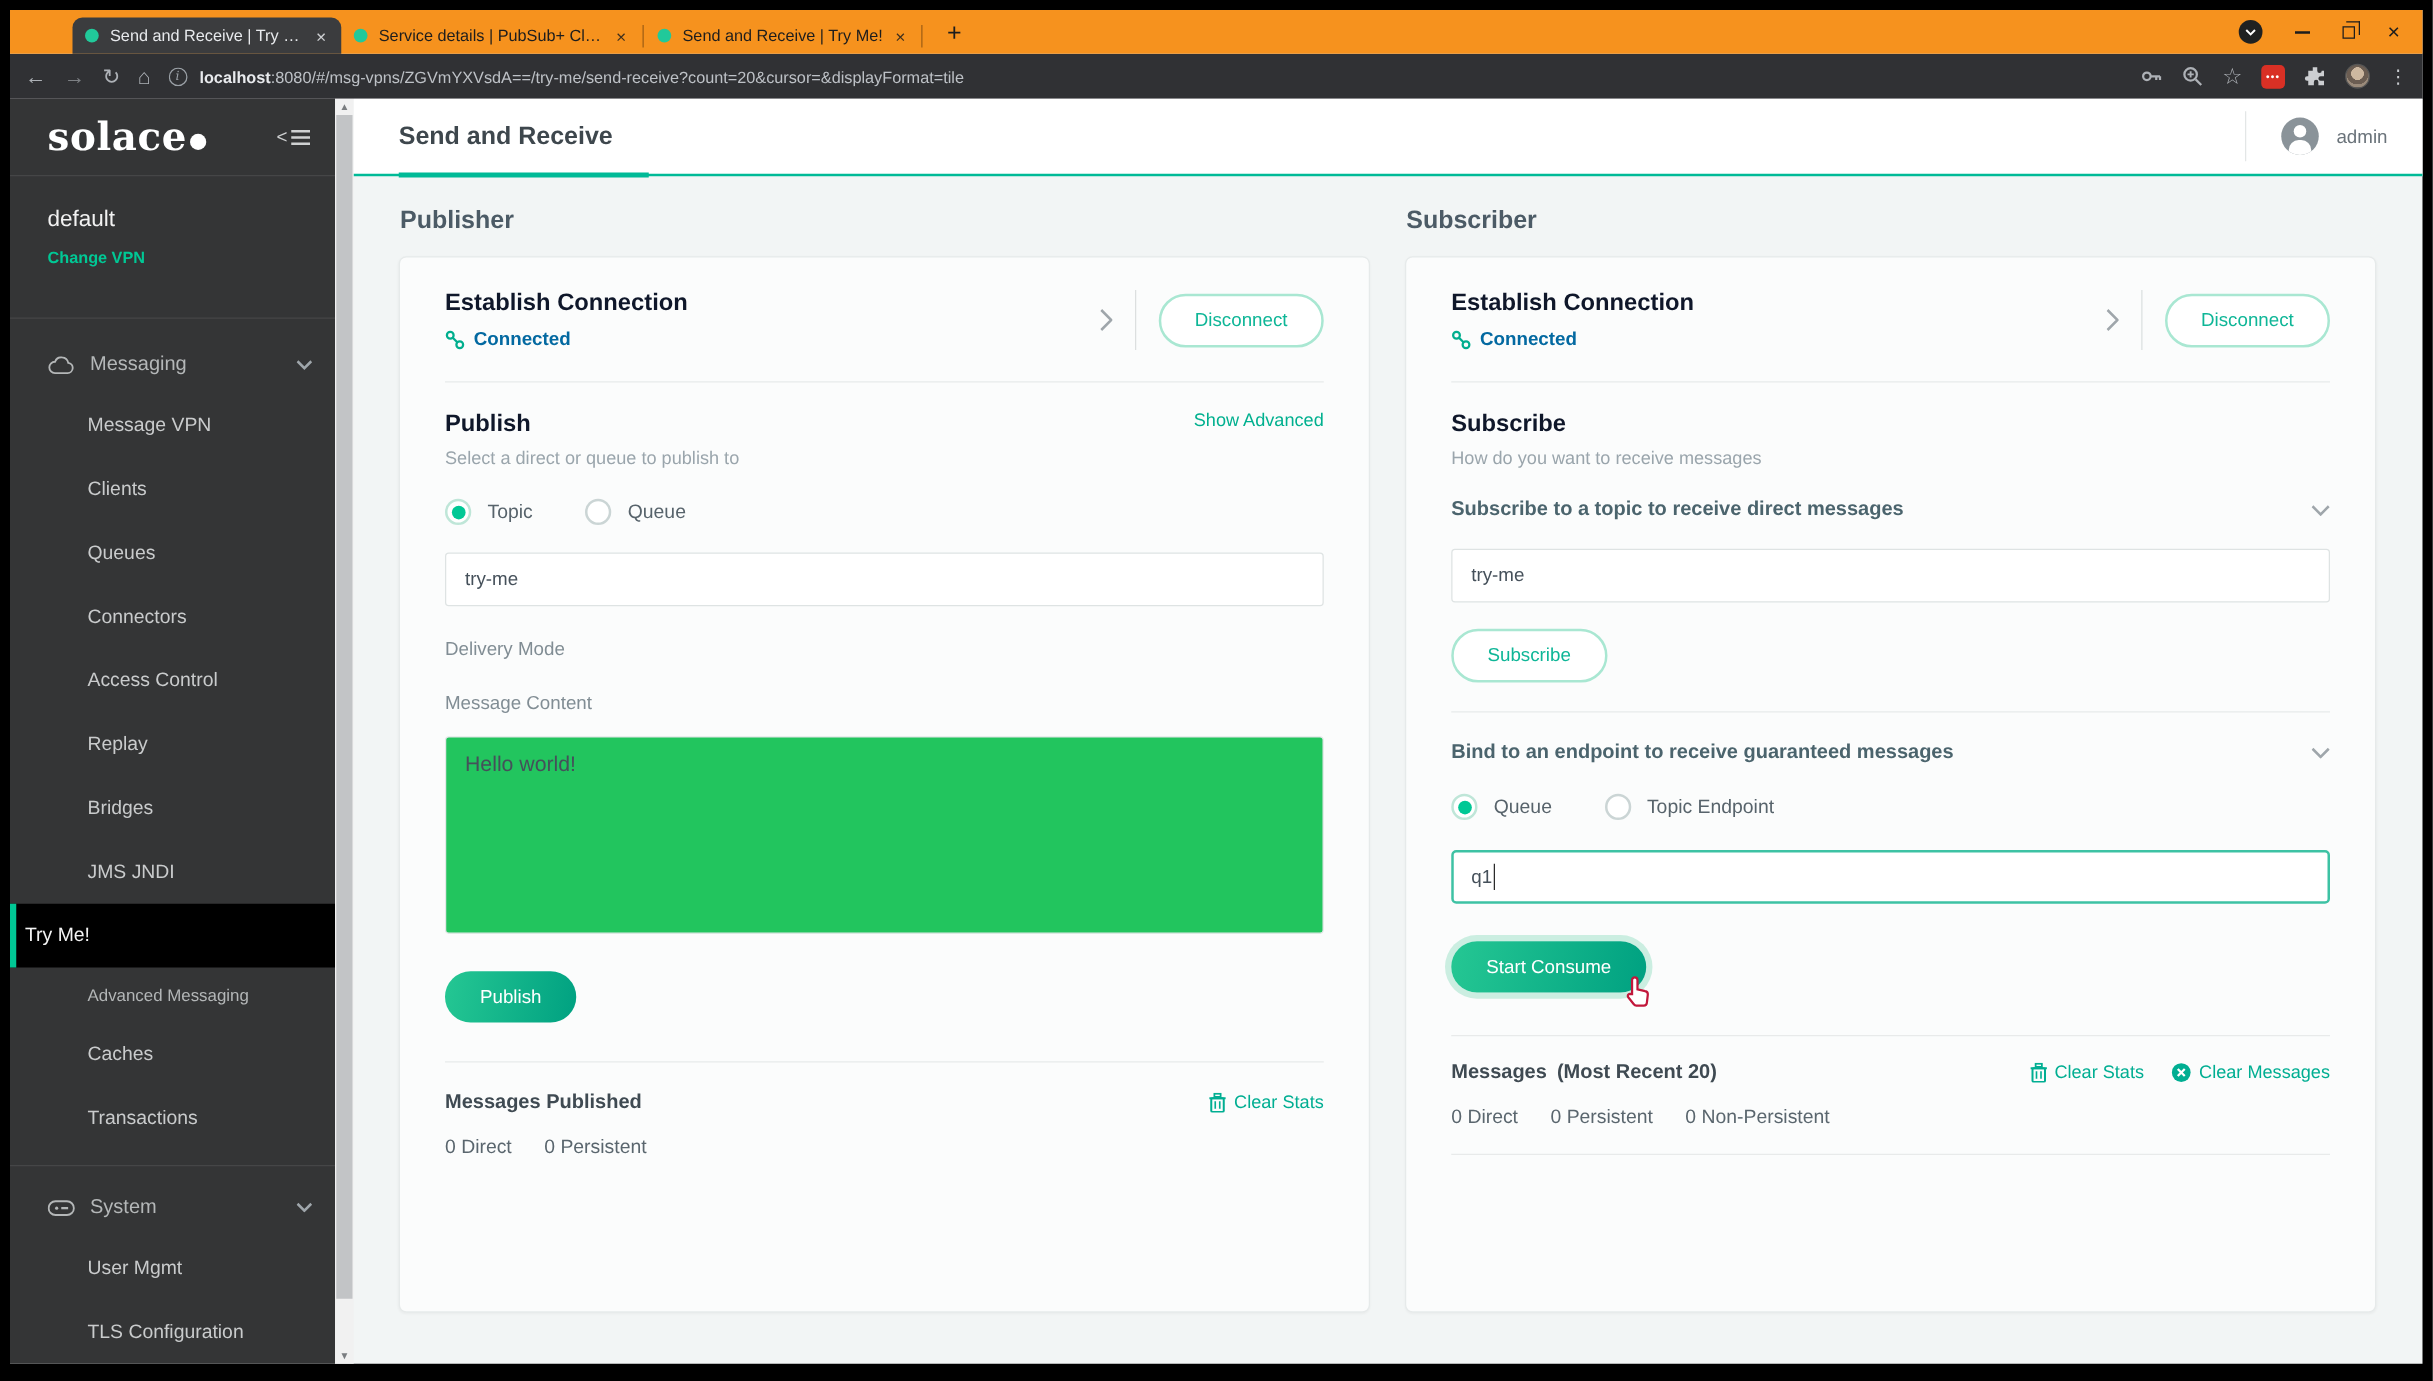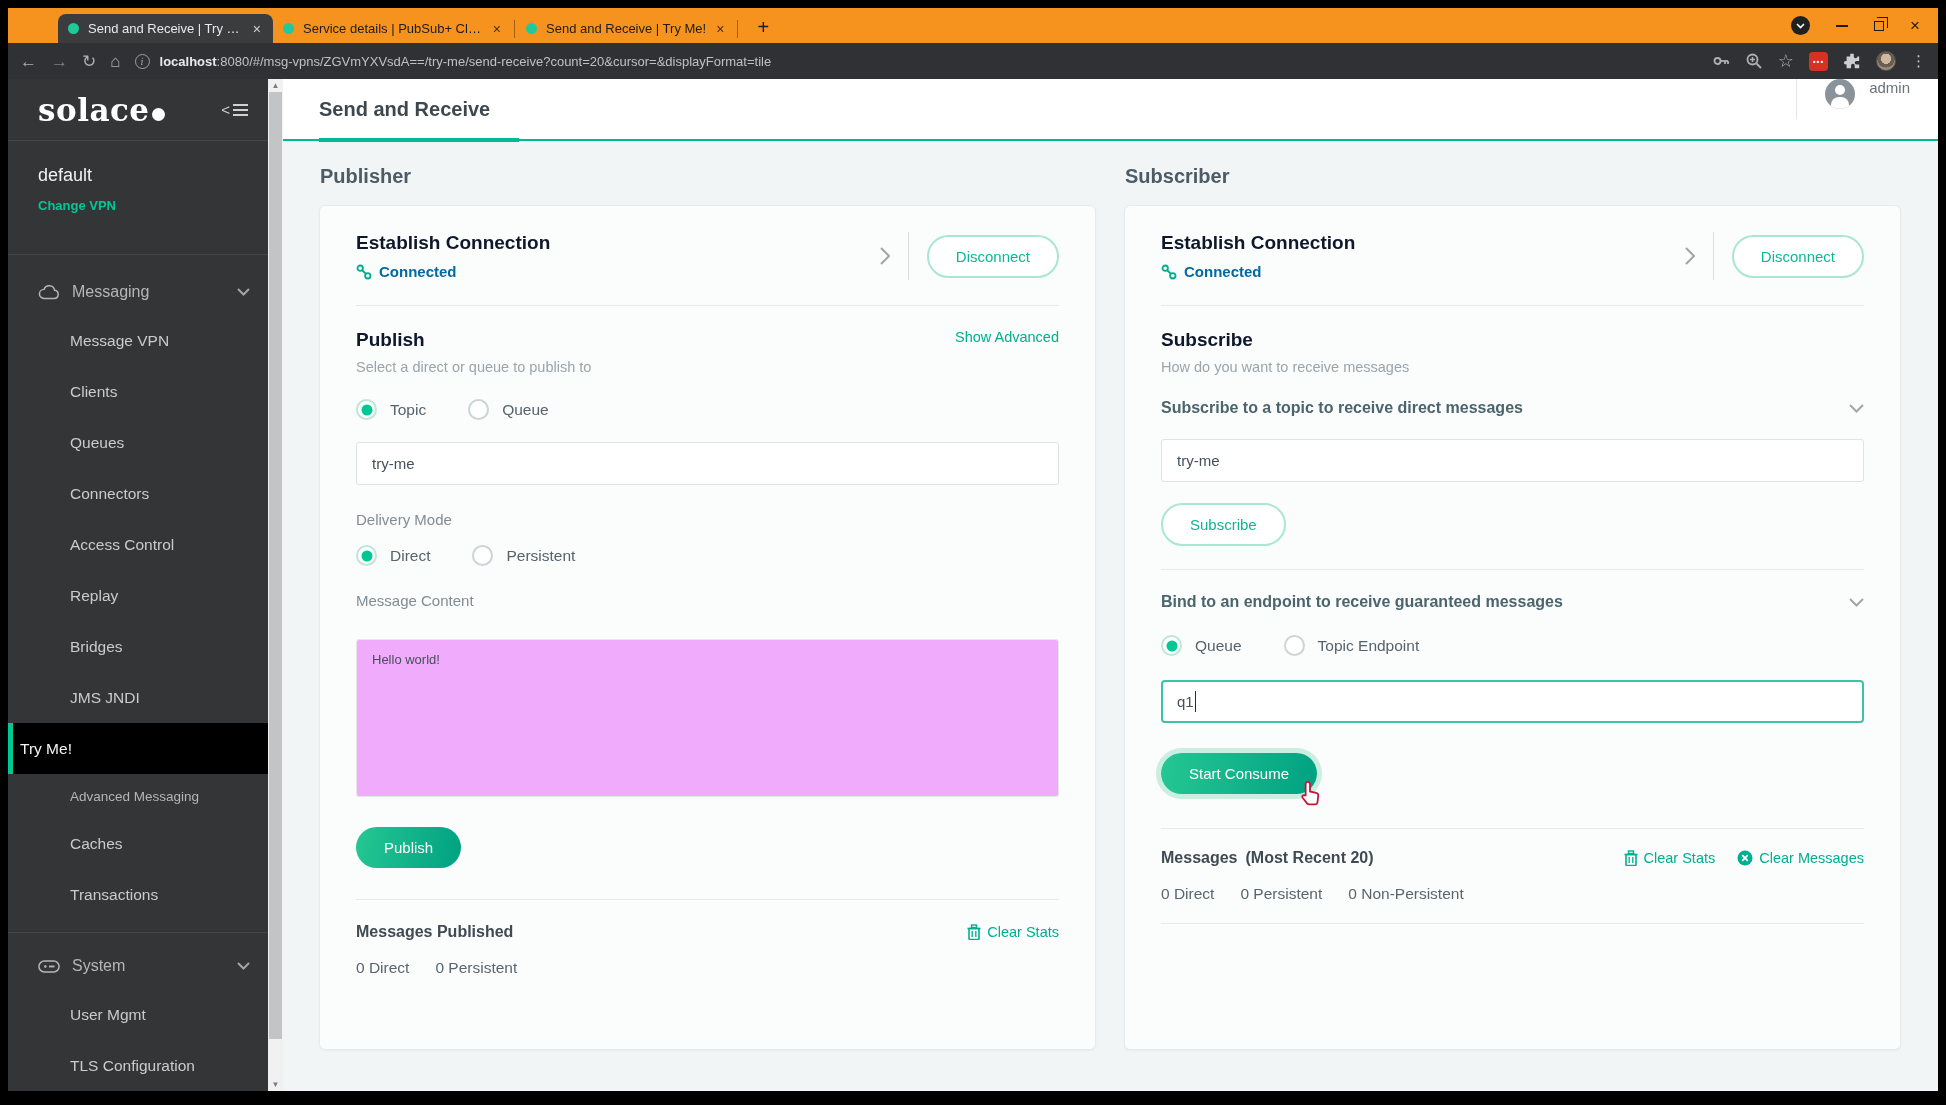--- a/index.html
+++ b/index.html
@@ -61,21 +61,21 @@
   .navitem.active { background:#000000; color:#F4F4F4;padding-left:12px; }
   .navitem.active:before { content:""; position:absolute; left:0; top:0; bottom:0; width:5px; background:#00C895; }
   .navitem.sub { height:44px; font-size:13.5px; color:#B3B6B7; }
   .navdivider { border-top:1px solid #454647; margin-top:12px; padding-top:10px; }
   .chev { stroke:#9FA6AB; stroke-width:2; fill:none; }
 
   
   .pagehead { height:62px; background:#fff; border-bottom:2px solid #00BA97; display:flex; align-items:center; padding:0 28px 0 36px; flex:0 0 auto; position:relative; }
   .pagetitle { font-size:20px; font-weight:bold; color:#3E474D; position:relative; padding-bottom:0; }
   .tabunderline { position:absolute; left:36px; bottom:-3px; width:200px; height:4px; background:#00BA97; }
-  .headright { margin-left:auto; display:flex; align-items:flex-start; gap:14px; height:100%; }
+  .headright { margin-left:auto; display:flex; align-items:center; gap:14px; height:100%; }
   .headsep { width:1px; height:40px; background:#E3E6E6; margin-right:14px; }
   .useravatar { width:30px; height:30px; border-radius:50%; background:#8A9399; position:relative; overflow:hidden; }
   .useravatar:before { content:""; position:absolute; left:50%; top:6px; transform:translateX(-50%); width:10px; height:10px; border-radius:50%; background:#fff; }
   .useravatar:after { content:""; position:absolute; left:50%; top:18px; transform:translateX(-50%); width:18px; height:12px; border-radius:8px 8px 0 0; background:#fff; }
   .username { color:#6A737A; font-size:15px; }
 
   
   .content { flex:1; padding:22px 37px 0 36px; display:flex; gap:28px; min-height:0; }
   .col { flex:1; min-width:0; }
   .paneltitle { font-size:20px; font-weight:bold; color:#4C5B66; margin:2px 0 17px 1px; }
@@ -96,21 +96,21 @@
   .tlink { color:#00B08F; font-size:14.5px; }
 
   .radios { display:flex; align-items:center; gap:42px; margin-top:24px; }
   .radio { display:flex; align-items:center; gap:13px; font-size:15.5px; color:#57636B; }
   .rdot { width:21px; height:21px; border-radius:50%; background:#fff; border:2px solid #CBD5D5; position:relative; }
   .radio.selected .rdot { border-color:#BFE6D8; }
   .radio.selected .rdot:before { content:""; position:absolute; left:50%; top:50%; transform:translate(-50%,-50%); width:11px; height:11px; border-radius:50%; background:#00C895; }
 
   .tinput { margin-top:22px; width:100%; height:43px; background:#fff; border:1px solid #DEE3E3; border-radius:3px; font-size:15px; color:#45505A; padding:0 15px; font-family:"Liberation Sans",sans-serif; display:block; }
   .label { color:#818D94; font-size:15px; margin-top:26px; }
-  .tarea { margin-top:30px; width:100%; height:158px; background:#f0abfc; border:1px solid #E4E8E8; border-radius:3px; font-size:13px; color:#45505A; padding:12px 15px; font-family:"Liberation Sans",sans-serif; resize:none; display:block; }
+  .tarea { margin-top:18px; width:100%; height:158px; background:#22c55e; border:1px solid #E4E8E8; border-radius:3px; font-size:17px; color:#45505A; padding:12px 15px; font-family:"Liberation Sans",sans-serif; resize:none; display:block; }
 
   .statsrow { display:flex; align-items:center; }
   .statstitle { font-size:16px; font-weight:bold; color:#3F4A52; }
   .statsub { margin-left:8px; }
   .statlinks { margin-left:auto; display:flex; align-items:center; gap:22px; }
   .statlink { display:flex; align-items:center; gap:6px; color:#00AE92; font-size:14.5px; }
   .counts { display:flex; gap:26px; margin-top:18px; color:#5A666E; font-size:15.5px; }
 
   .sectlabel { display:flex; align-items:center; font-size:16px; font-weight:bold; color:#4B646D; }
   .sectlabel .right { margin-left:auto; }
@@ -310,30 +310,20 @@
                 </span>
               <span class="radio">
                   <span class="rdot"></span>
                   <span>Queue</span>
                 </span>
             </div>
 
             <input class="tinput" value="try-me" style="">
 
             <div class="label">Delivery Mode</div>
-            <div class="radios" style="margin-top:17px">
-              <span class="radio selected">
-                  <span class="rdot"></span>
-                  <span>Direct</span>
-                </span>
-              <span class="radio">
-                  <span class="rdot"></span>
-                  <span>Persistent</span>
-                </span>
-            </div>
 
             <div class="label">Message Content</div>
             <textarea class="tarea" style="">Hello world!</textarea>
 
             <button class="btn-solid" style="margin-top:30px">Publish</button>
 
             <hr class="sep" style="margin-top:31px">
 
             <div class="statsrow">
               <span class="statstitle">Messages Published</span>

